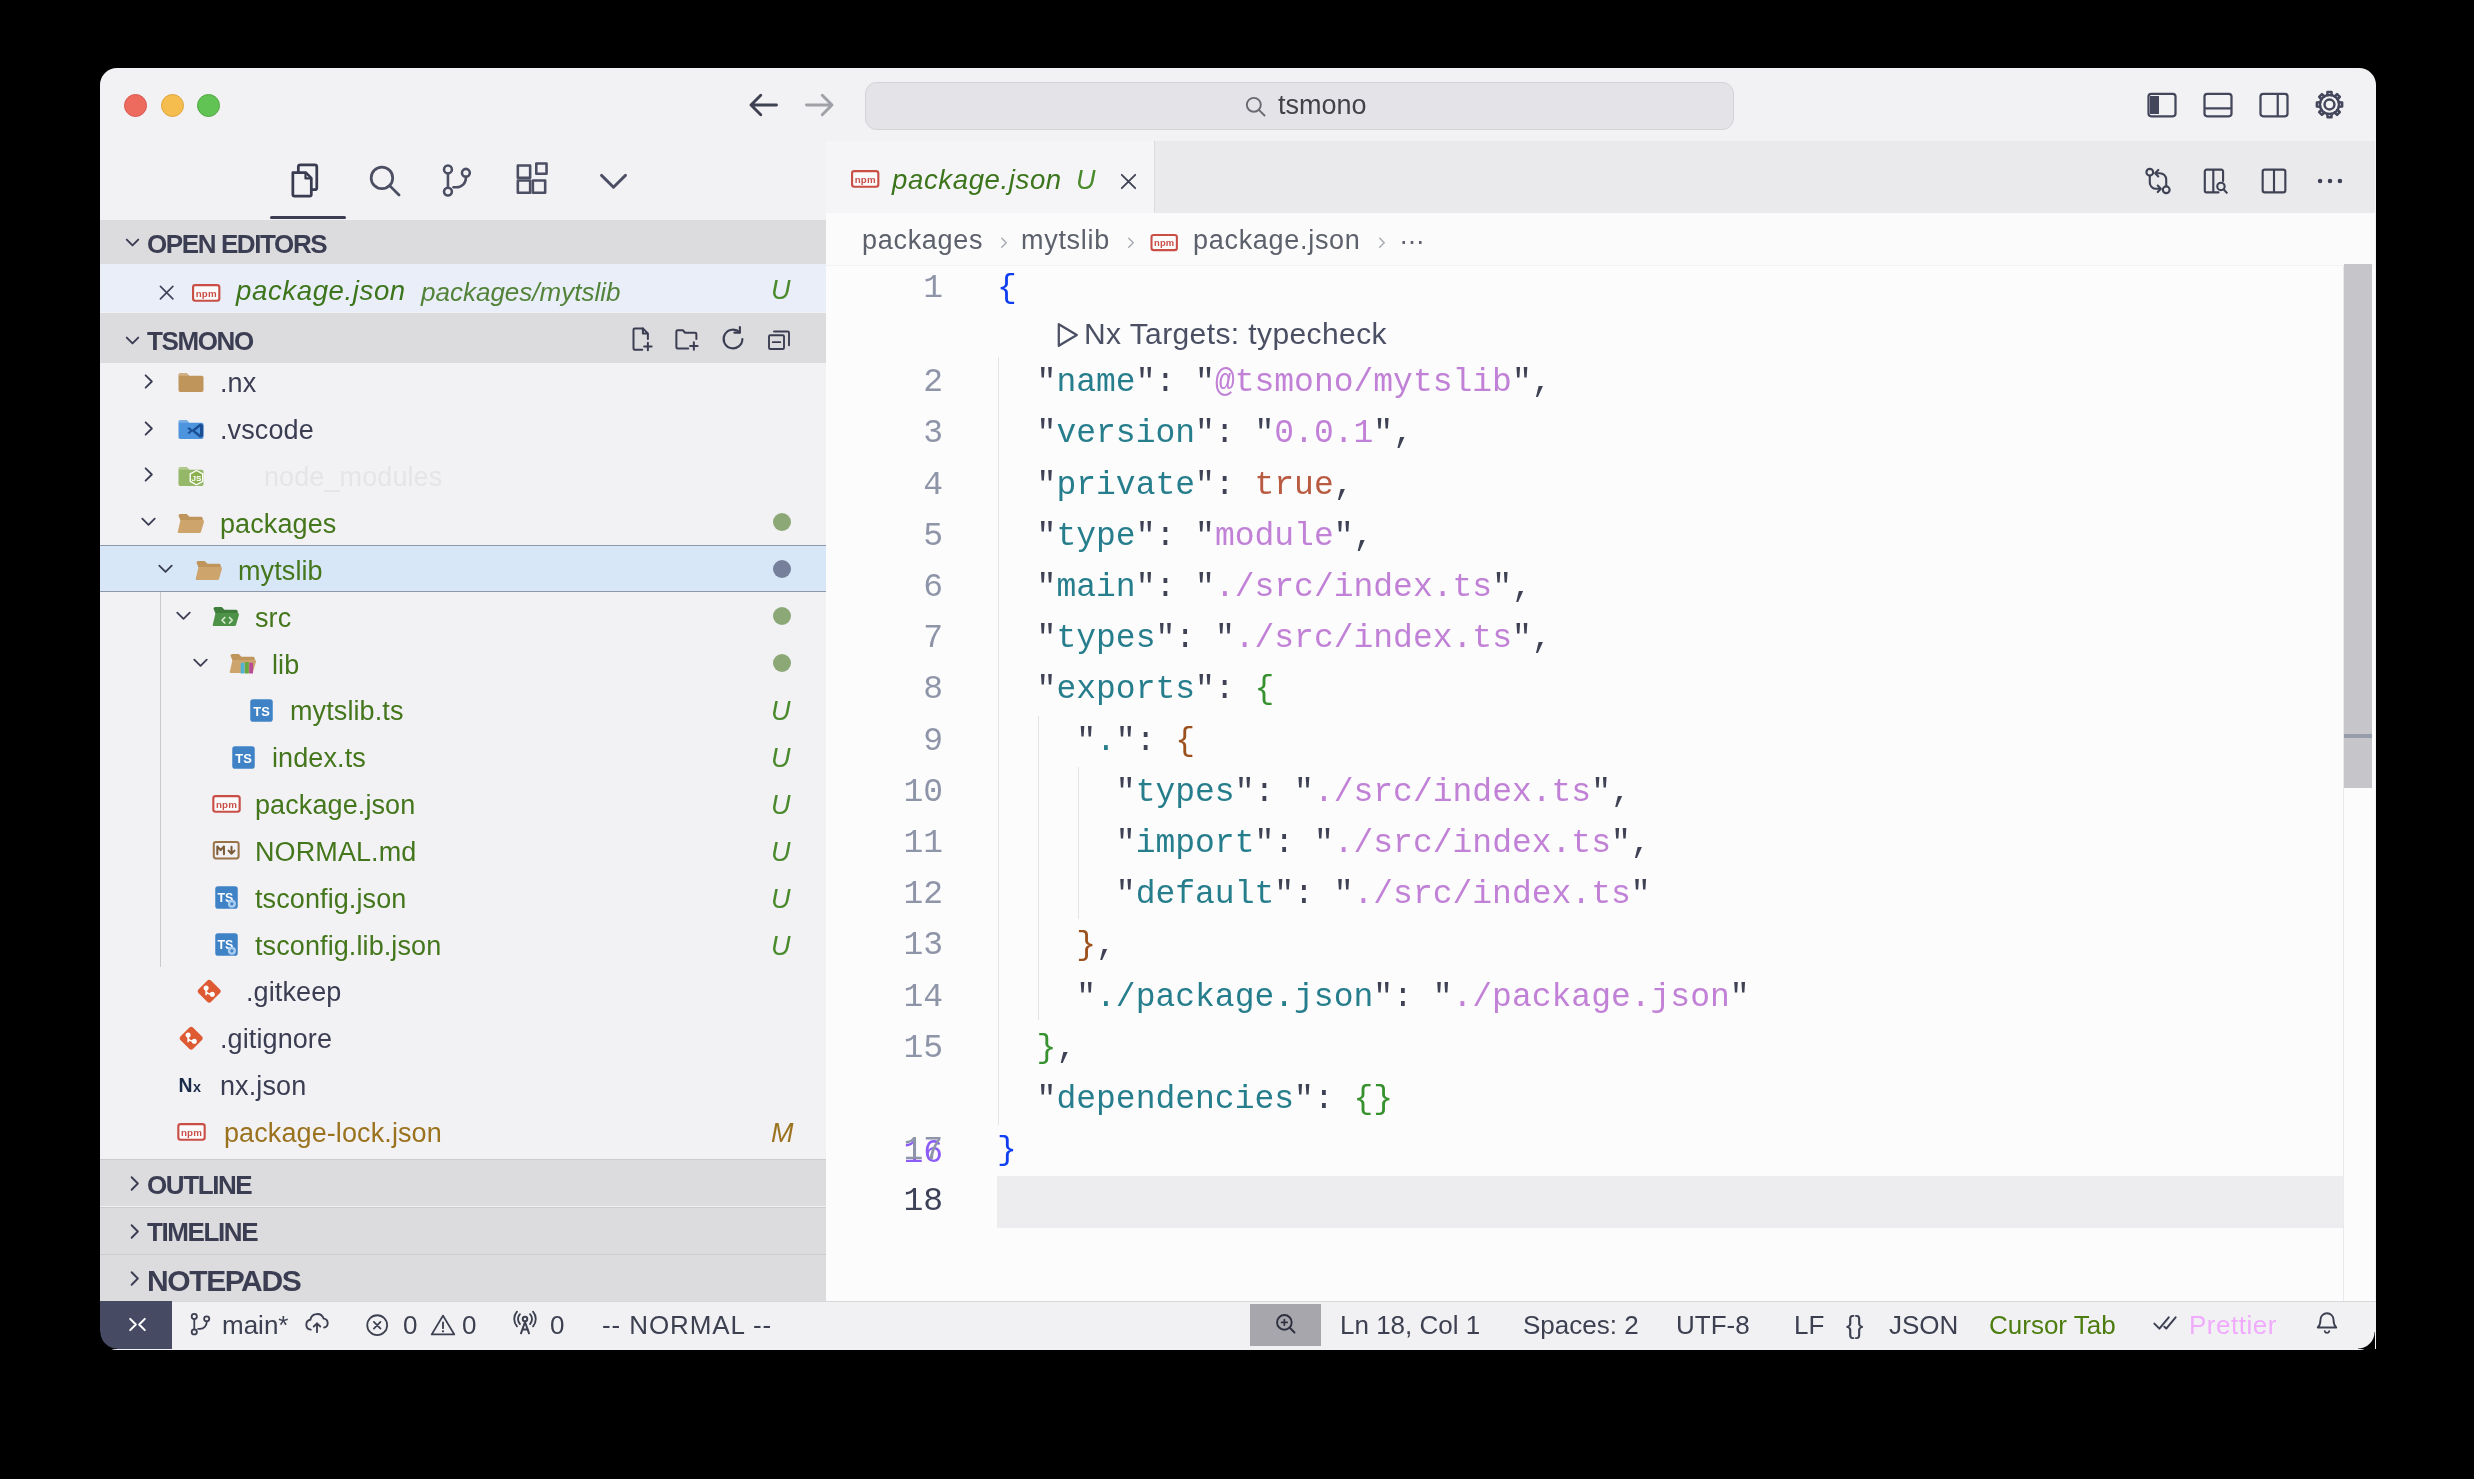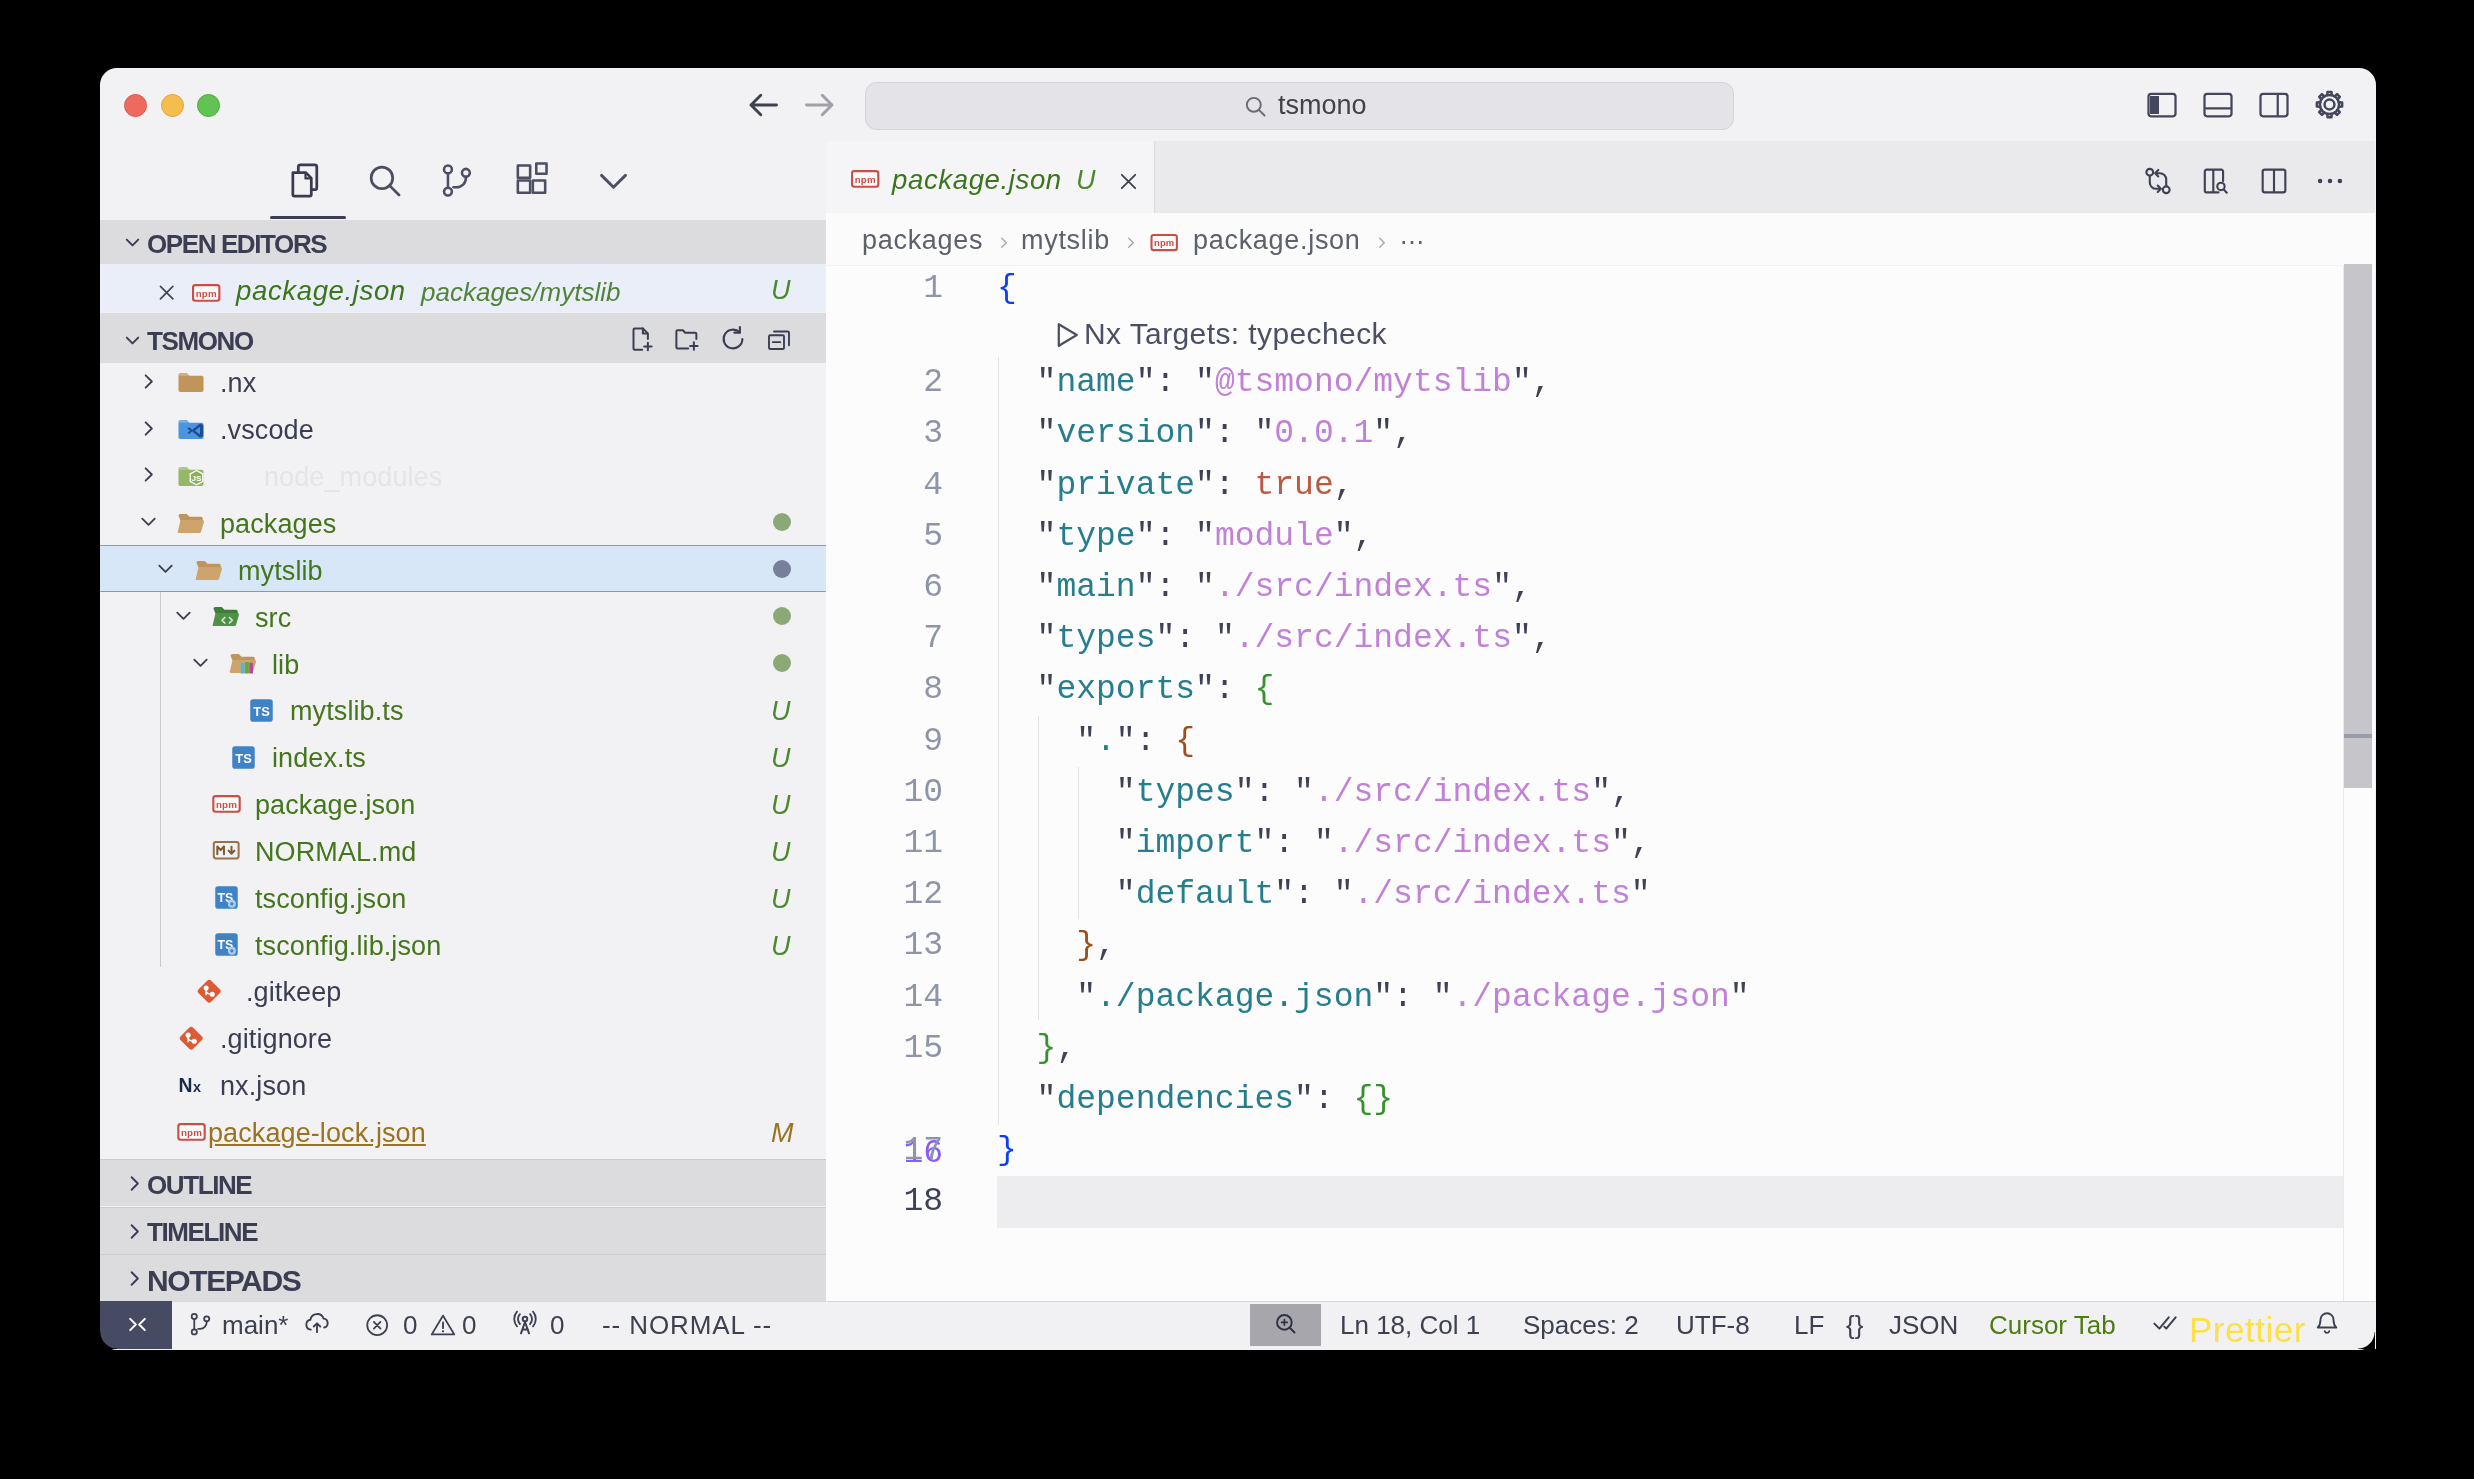--- a/index.html
+++ b/index.html
@@ -242,21 +242,21 @@
 <div class="txt" style="left:220px;top:1024px;font-size:27px;color:#3b3e52;letter-spacing:0.1px;">.gitignore</div>
 <svg class="ic" style="left:176px;top:1070px" width="30" height="30" viewBox="0 0 24 24">
     <text x="2" y="17.5" font-family="Liberation Sans" font-weight="700" font-size="15.5" fill="#1a2b4a">N</text>
     <text x="13.5" y="17.5" font-family="Liberation Sans" font-weight="700" font-size="11.5" fill="#1a2b4a">x</text>
   </svg>
 <div class="txt" style="left:220px;top:1071px;font-size:27px;color:#3b3e52;letter-spacing:0.1px;">nx.json</div>
 <svg class="ic" style="left:177px;top:1123px" width="29" height="18.7" viewBox="0 0 32 21">
     <rect x="1.2" y="1.2" width="29.6" height="17.6" rx="2.5" fill="#fbfbfc" stroke="#c94e46" stroke-width="2.4"></rect>
     <text x="16" y="14.2" font-family="Liberation Sans" font-weight="700" font-size="11" fill="#c94e46" text-anchor="middle" letter-spacing="0.2">npm</text>
   </svg>
-<div class="txt" style="left:208px;top:1118px;font-size:27px;color:#9b731f;letter-spacing:0.1px;text-decoration:underline;">package-lock.json</div>
+<div class="txt" style="left:224px;top:1118px;font-size:27px;color:#9b731f;letter-spacing:0.1px;">package-lock.json</div>
 <div class="txt" style="left:771px;top:1118px;font-size:27px;color:#9b731f;font-style:italic;">M</div>
 <div class="abs" style="left:100px;top:1159px;width:726px;height:47px;background:#dcdcdf;border-top:1.3px solid #cccccf"></div>
 <svg class="ic" style="left:123px;top:1172px" width="23" height="23" viewBox="0 0 24 24">
     <path d="M9 5.5 L15.5 12 L9 18.5" fill="none" stroke="#3b3e52" stroke-width="2" stroke-linecap="round" stroke-linejoin="round"></path>
   </svg>
 <div class="txt" style="left:147px;top:1170px;font-size:26px;color:#3b3e52;font-weight:700;letter-spacing:-1.4px;">OUTLINE</div>
 <div class="abs" style="left:100px;top:1207px;width:726px;height:47px;background:#dcdcdf;border-top:1.3px solid #cccccf"></div>
 <svg class="ic" style="left:123px;top:1220px" width="23" height="23" viewBox="0 0 24 24">
     <path d="M9 5.5 L15.5 12 L9 18.5" fill="none" stroke="#3b3e52" stroke-width="2" stroke-linecap="round" stroke-linejoin="round"></path>
   </svg>
@@ -407,19 +407,19 @@
 <div class="txt" style="left:1340px;top:1310px;font-size:26px;color:#3d4050;">Ln 18, Col 1</div>
 <div class="txt" style="left:1523px;top:1310px;font-size:26px;color:#3d4050;">Spaces: 2</div>
 <div class="txt" style="left:1676px;top:1310px;font-size:26px;color:#3d4050;">UTF-8</div>
 <div class="txt" style="left:1794px;top:1310px;font-size:26px;color:#3d4050;">LF</div>
 <div class="txt" style="left:1846px;top:1310px;font-size:26px;color:#3d4050;">{}</div>
 <div class="txt" style="left:1889px;top:1310px;font-size:26px;color:#3d4050;">JSON</div>
 <div class="txt" style="left:1989px;top:1310px;font-size:26px;color:#4d7c0f;">Cursor Tab</div>
 <svg class="ic" style="left:2150px;top:1308px" width="30" height="30" viewBox="0 0 24 24">
     <path d="M3.5 12.5 L7.5 16.5 L15 7.5 M11.5 15 L13 16.5 L20.5 7.5" fill="none" stroke="#3d4050" stroke-width="1.6" stroke-linecap="round" stroke-linejoin="round"></path>
   </svg>
-<div class="txt" style="left:2189px;top:1310px;font-size:35px;color:#fde047;letter-spacing:0.5px;">Prettier</div>
+<div class="txt" style="left:2189px;top:1310px;font-size:26px;color:#f0abfc;letter-spacing:0.5px;">Prettier</div>
 <svg class="ic" style="left:2312px;top:1308px" width="30" height="30" viewBox="0 0 24 24">
     <path d="M12 4.2 a5.2 5.2 0 0 1 5.2 5.2 c0 3.6 1.4 5.4 2.2 6.2 H4.6 c0.8 -0.8 2.2 -2.6 2.2 -6.2 A5.2 5.2 0 0 1 12 4.2 Z" fill="none" stroke="#3d4050" stroke-width="1.5" stroke-linecap="round" stroke-linejoin="round"></path>
     <path d="M10.2 18.6 a1.9 1.9 0 0 0 3.6 0" fill="none" stroke="#3d4050" stroke-width="1.5" stroke-linecap="round" stroke-linejoin="round"></path>
   </svg>
 <div class="abs" style="left:100px;top:1332px;width:17px;height:17px;background:radial-gradient(circle 17px at 17px 0px, transparent 0, transparent 16px, #000 17px)"></div>
 <div class="abs" style="left:2358px;top:1332px;width:17px;height:17px;background:radial-gradient(circle 17px at 0px 0px, transparent 0, transparent 16px, #000 17px)"></div>
 
 </body></html>

